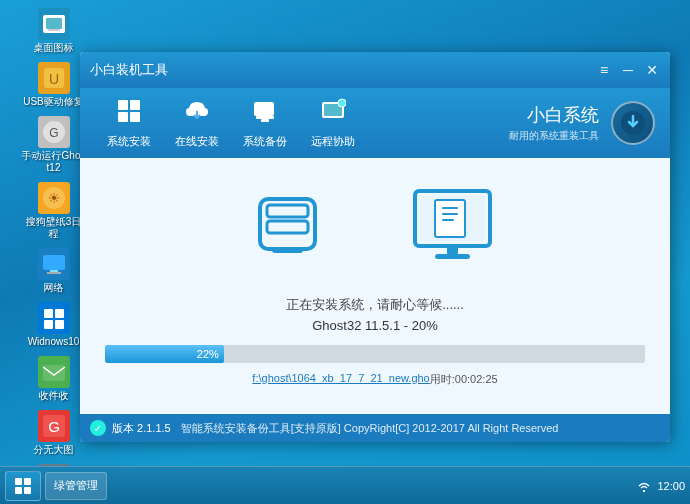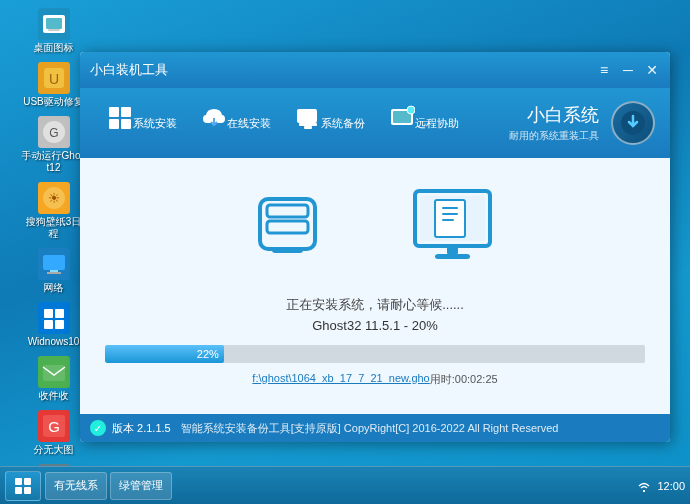--- a/index.html
+++ b/index.html
@@ -187,21 +187,21 @@
     }
 
     .nav-tabs {
       display: flex;
       gap: 0;
       flex: 1;
     }
 
     .nav-tab {
       display: flex;
-      flex-direction: row;
+      flex-direction: column;
       align-items: center;
       padding: 8px 12px;
       cursor: pointer;
       border-radius: 4px;
       color: #fff;
       min-width: 65px;
     }
 
     .nav-tab .tab-icon {
       font-size: 22px;
@@ -617,38 +617,35 @@
 
       <div class="progress-info-row">
         <span class="file-path">f:\ghost\1064_xb_17_7_21_new.gho</span>
         <span class="time-used">用时:00:02:25</span>
       </div>
     </div>
 
     <div class="app-footer">
       <div class="footer-check">✓</div>
       <span class="footer-version">版本 2.1.1.5</span>
-      <span class="footer-copyright">智能系统安装备份工具[支持原版]  CopyRight[C] 2016-2022 All Right Reserved</span>
+      <span class="footer-copyright">智能系统安装备份工具[支持原版]  CopyRight[C] 2012-2017 All Right Reserved</span>
     </div>
   </div>
 
   <div class="taskbar">
     <div class="taskbar-start">
       <svg width="20" height="20" viewBox="0 0 20 20">
         <rect x="2" y="2" width="7" height="7" rx="1" fill="#fff"></rect>
         <rect x="11" y="2" width="7" height="7" rx="1" fill="#fff"></rect>
         <rect x="2" y="11" width="7" height="7" rx="1" fill="#fff"></rect>
         <rect x="11" y="11" width="7" height="7" rx="1" fill="#fff"></rect>
       </svg>
     </div>
     <div class="taskbar-items">
       <div class="taskbar-item">
-        <span>有无线系</span>
-      </div>
-      <div class="taskbar-item">
         <span>绿管管理</span>
       </div>
     </div>
     <div class="taskbar-right">
       <svg width="16" height="16" viewBox="0 0 16 16">
           <path d="M8 12 L8 14" stroke="#fff" stroke-width="2"></path>
           <path d="M5 10 Q8 7 11 10" stroke="#fff" stroke-width="1.5" fill="none"></path>
           <path d="M3 8 Q8 3 13 8" stroke="#fff" stroke-width="1.5" fill="none"></path>
         </svg>
       <div class="taskbar-clock">12:00</div>

